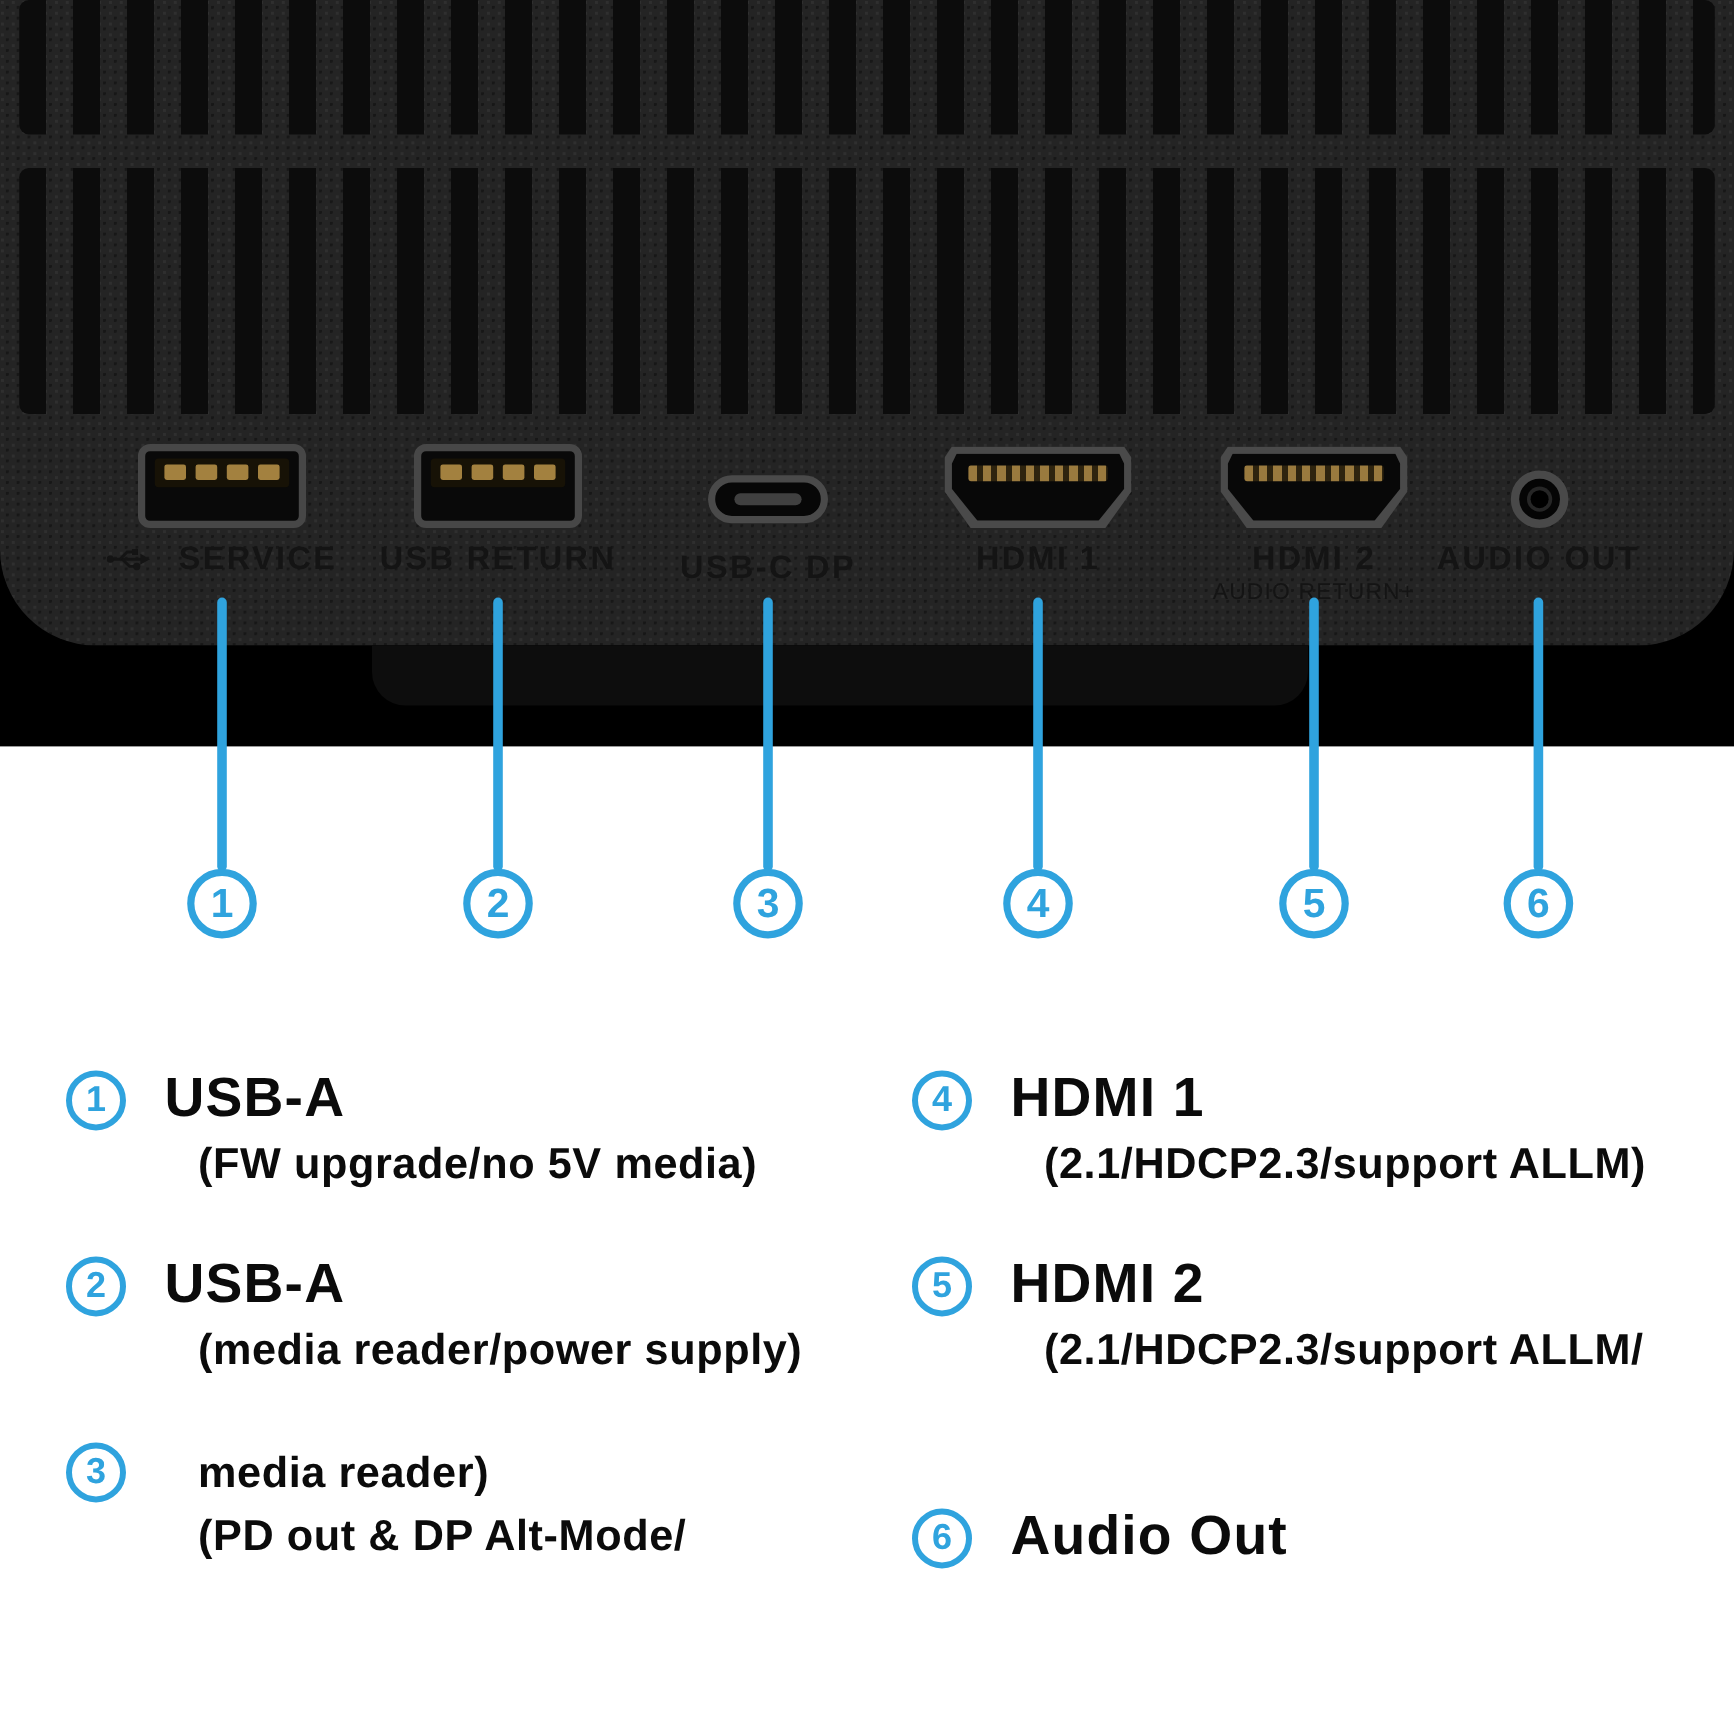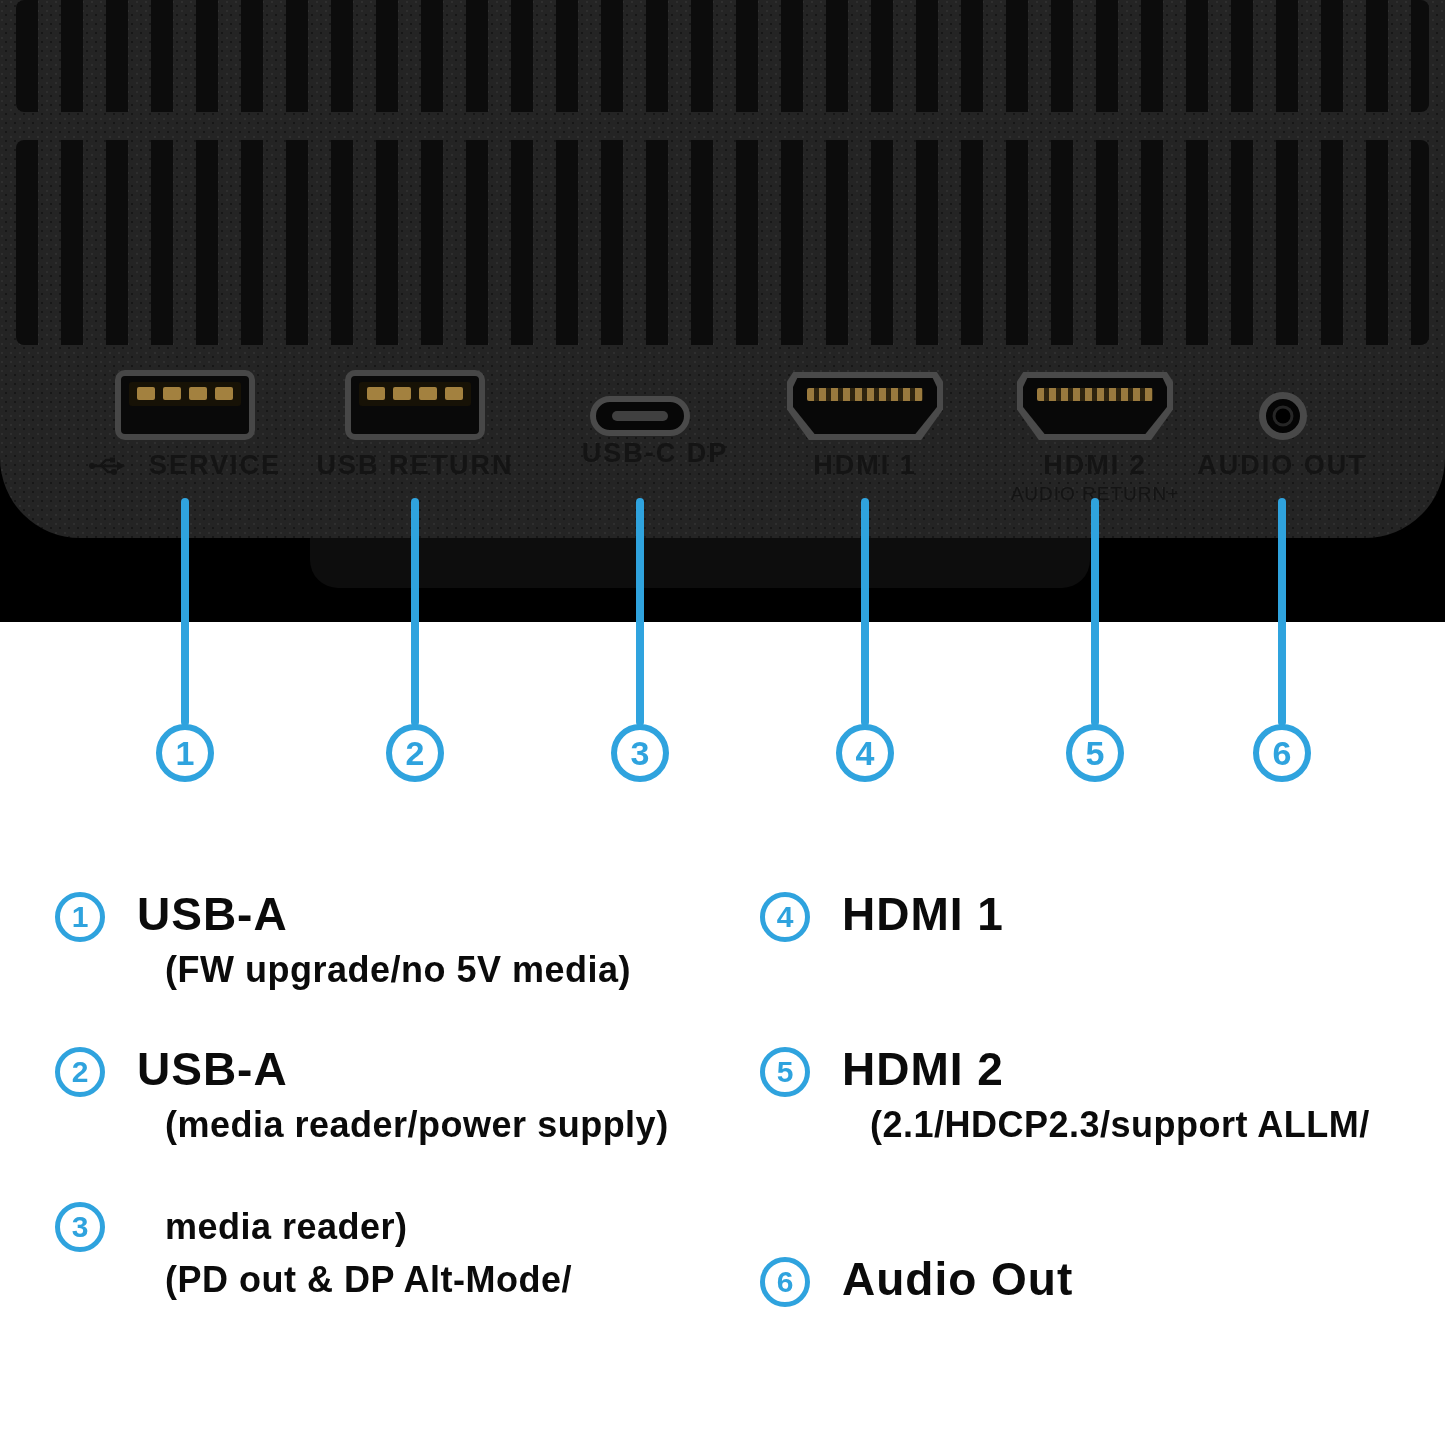--- a/index.html
+++ b/index.html
@@ -131,21 +131,21 @@
         <rect x="21" y="1.5" width="5" height="5" fill="#141414"></rect>
         <circle cx="25" cy="16" r="3" fill="#141414"></circle>
         <polygon points="28,5.5 36,10 28,14.5" fill="#141414"></polygon>
         <circle cx="3" cy="10" r="3" fill="#141414"></circle>
       </svg>
       <span>SERVICE</span>
     </div>
     <div class="port-label" style="left:415px;top:450px;">
       <span>USB RETURN</span>
     </div>
-    <div class="port-label" style="left:640px;top:438px;margin-left:15px;">
+    <div class="port-label" style="left:640px;top:458px;">
       <span>USB-C DP</span>
     </div>
     <div class="port-label" style="left:865px;top:450px;">
       <span>HDMI 1</span>
     </div>
     <div class="port-label-stack" style="left:1095px;top:450px;">
       <div class="main">HDMI 2</div>
       <div class="sub">AUDIO RETURN+</div>
     </div>
     <div class="port-label" style="left:1282px;top:450px;">
@@ -188,20 +188,21 @@
     <div class="legend-text">
       <div class="legend-detail">media reader)</div>
       <div class="legend-detail">(PD out &amp; DP Alt-Mode/</div>
     </div>
   </div>
 
   <div class="legend-item" style="left:760px;top:888px;">
     <div class="legend-num">4</div>
     <div class="legend-text">
       <div class="legend-title">HDMI 1</div>
+      <div class="legend-detail">(2.1/HDCP2.3/support ALLM)</div>
     </div>
   </div>
   <div class="legend-item" style="left:760px;top:1043px;">
     <div class="legend-num">5</div>
     <div class="legend-text">
       <div class="legend-title">HDMI 2</div>
       <div class="legend-detail">(2.1/HDCP2.3/support ALLM/</div>
     </div>
   </div>
   <div class="legend-item" style="left:760px;top:1253px;">

